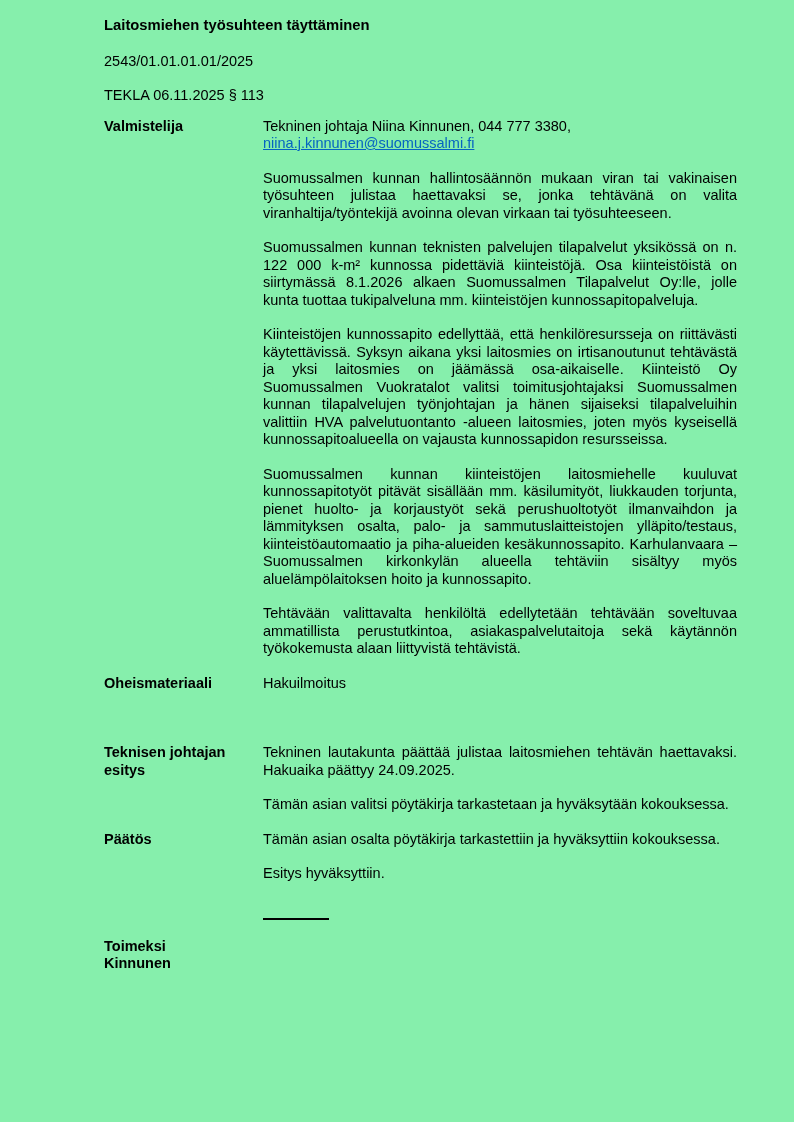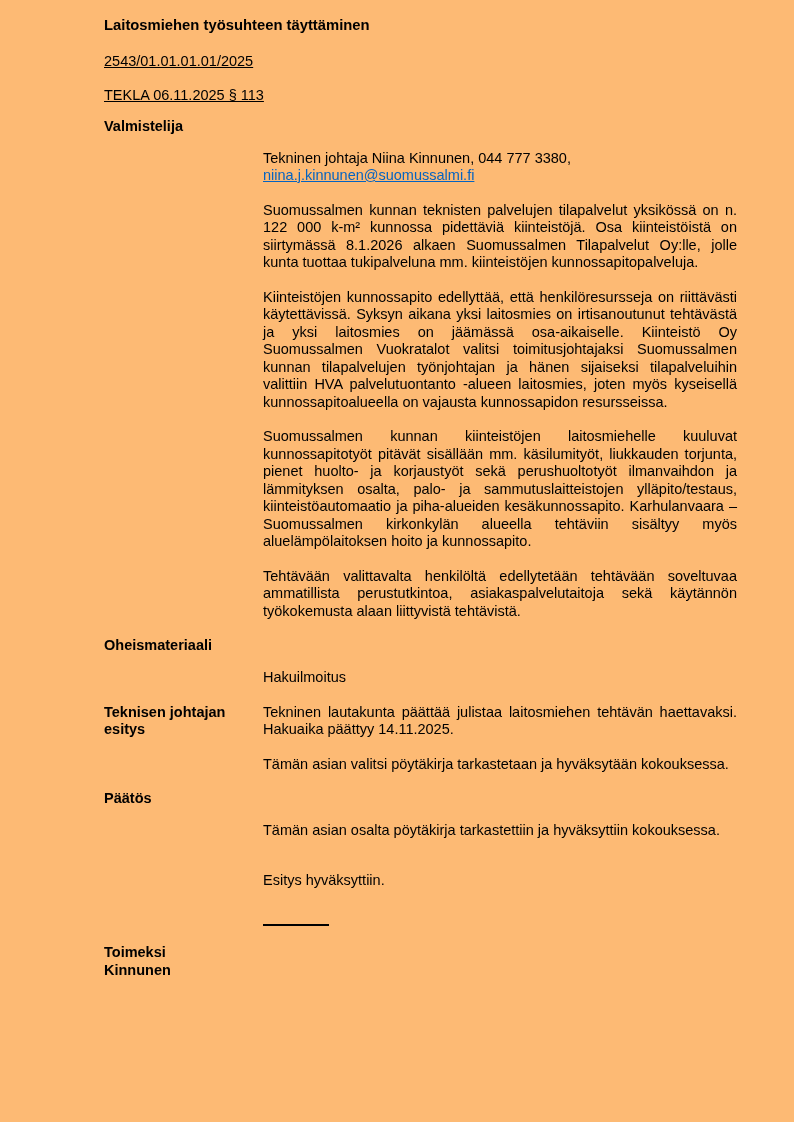--- a/index.html
+++ b/index.html
@@ -1,47 +1,47 @@
 <!DOCTYPE html>
 <html><head>
 <meta charset="utf-8">
 <style>
   html, body { margin: 0; padding: 0; background: #e8e8e8; }
   .page {
     width: 794px;
     height: 1122px;
     margin: 0 auto;
-    background: #fdba74;
+    background: #86efac;
     box-sizing: border-box;
     padding: 17px 57px 8px 104px;
     font-family: "Liberation Sans", "DejaVu Sans", sans-serif;
     font-size: 14.5px;
     line-height: 17.5px;
     color: #000000;
   }
   .doc-title {
     font-size: 14.8px;
     font-weight: bold;
     margin: 0 0 18px 0;
   }
-  .meta-line { margin: 0 0 17px 0; text-decoration: underline; }
+  .meta-line { margin: 0 0 17px 0; }
   .meta-line.last { margin-bottom: 13px; }
   .section {
     display: grid;
     grid-template-columns: 159px 1fr;
     align-items: start;
   }
   .section-label { font-weight: bold; }
   .section-content p {
     margin: 0 0 17px 0;
     text-align: justify;
   }
-  .section-content p.plain { text-align: left; margin-top: 32px; }
+  .section-content p.plain { text-align: left; }
   .section-content p.gap-lg { margin-bottom: 35px; }
-  .esitys-section { }
+  .esitys-section { margin-top: 35px; }
   a.email-link { color: #0563C1; text-decoration: underline; cursor: pointer; }
   .rule {
     width: 66px;
     height: 0;
     border-top: 2px solid #000000;
     margin: 26px 0 18px 0;
   }
   .rule.rule-toimeksi { margin-top: 28px; }
 </style>
 </head>
@@ -54,38 +54,39 @@
   <p class="meta-line">2543/01.01.01.01/2025</p>
 
   <p class="meta-line last">TEKLA 06.11.2025 § 113</p>
 
   <div class="section">
     <div class="section-label">Valmistelija</div>
     <div class="section-content">
       <p class="plain"><span>Tekninen johtaja Niina Kinnunen, 044 777 3380,</span><br>
         <a class="email-link" href="#">niina.j.kinnunen@suomussalmi.fi</a>
       </p>
+      <p>Suomussalmen kunnan hallintosäännön mukaan viran tai vakinaisen työsuhteen julistaa haettavaksi se, jonka tehtävänä on valita viranhaltija/työntekijä avoinna olevan virkaan tai työsuhteeseen.</p>
       <p>Suomussalmen kunnan teknisten palvelujen tilapalvelut yksikössä on n. 122 000 k-m² kunnossa pidettäviä kiinteistöjä. Osa kiinteistöistä on siirtymässä 8.1.2026 alkaen Suomussalmen Tilapalvelut Oy:lle, jolle kunta tuottaa tukipalveluna mm. kiinteistöjen kunnossapitopalveluja.</p>
       <p>Kiinteistöjen kunnossapito edellyttää, että henkilöresursseja on riittävästi käytettävissä. Syksyn aikana yksi laitosmies on irtisanoutunut tehtävästä ja yksi laitosmies on jäämässä osa-aikaiselle. Kiinteistö Oy Suomussalmen Vuokratalot valitsi toimitusjohtajaksi Suomussalmen kunnan tilapalvelujen työnjohtajan ja hänen sijaiseksi tilapalveluihin valittiin HVA palvelutuontanto -alueen laitosmies, joten myös kyseisellä kunnossapitoalueella on vajausta kunnossapidon resursseissa.</p>
       <p>Suomussalmen kunnan kiinteistöjen laitosmiehelle kuuluvat kunnossapitotyöt pitävät sisällään mm. käsilumityöt, liukkauden torjunta, pienet huolto- ja korjaustyöt sekä perushuoltotyöt ilmanvaihdon ja lämmityksen osalta, palo- ja sammutuslaitteistojen ylläpito/testaus, kiinteistöautomaatio ja piha-alueiden kesäkunnossapito. Karhulanvaara – Suomussalmen kirkonkylän alueella tehtäviin sisältyy myös aluelämpölaitoksen hoito ja kunnossapito.</p>
       <p>Tehtävään valittavalta henkilöltä edellytetään tehtävään soveltuvaa ammatillista perustutkintoa, asiakaspalvelutaitoja sekä käytännön työkokemusta alaan liittyvistä tehtävistä.</p>
     </div>
   </div>
 
   <div class="section">
     <div class="section-label">Oheismateriaali</div>
     <div class="section-content">
       <p class="plain">Hakuilmoitus</p>
     </div>
   </div>
 
   <div class="section esitys-section">
     <div class="section-label"><span>Teknisen johtajan</span><br><span>esitys</span></div>
     <div class="section-content">
-      <p>Tekninen lautakunta päättää julistaa laitosmiehen tehtävän haettavaksi. Hakuaika päättyy 14.11.2025.</p>
+      <p>Tekninen lautakunta päättää julistaa laitosmiehen tehtävän haettavaksi. Hakuaika päättyy 24.09.2025.</p>
       <p>Tämän asian valitsi pöytäkirja tarkastetaan ja hyväksytään kokouksessa.</p>
     </div>
   </div>
 
   <div class="section">
     <div class="section-label">Päätös</div>
     <div class="section-content">
       <p class="plain">Tämän asian osalta pöytäkirja tarkastettiin ja hyväksyttiin kokouksessa.</p>
       <p class="plain gap-lg">Esitys hyväksyttiin.</p>
       <div class="rule"></div>

